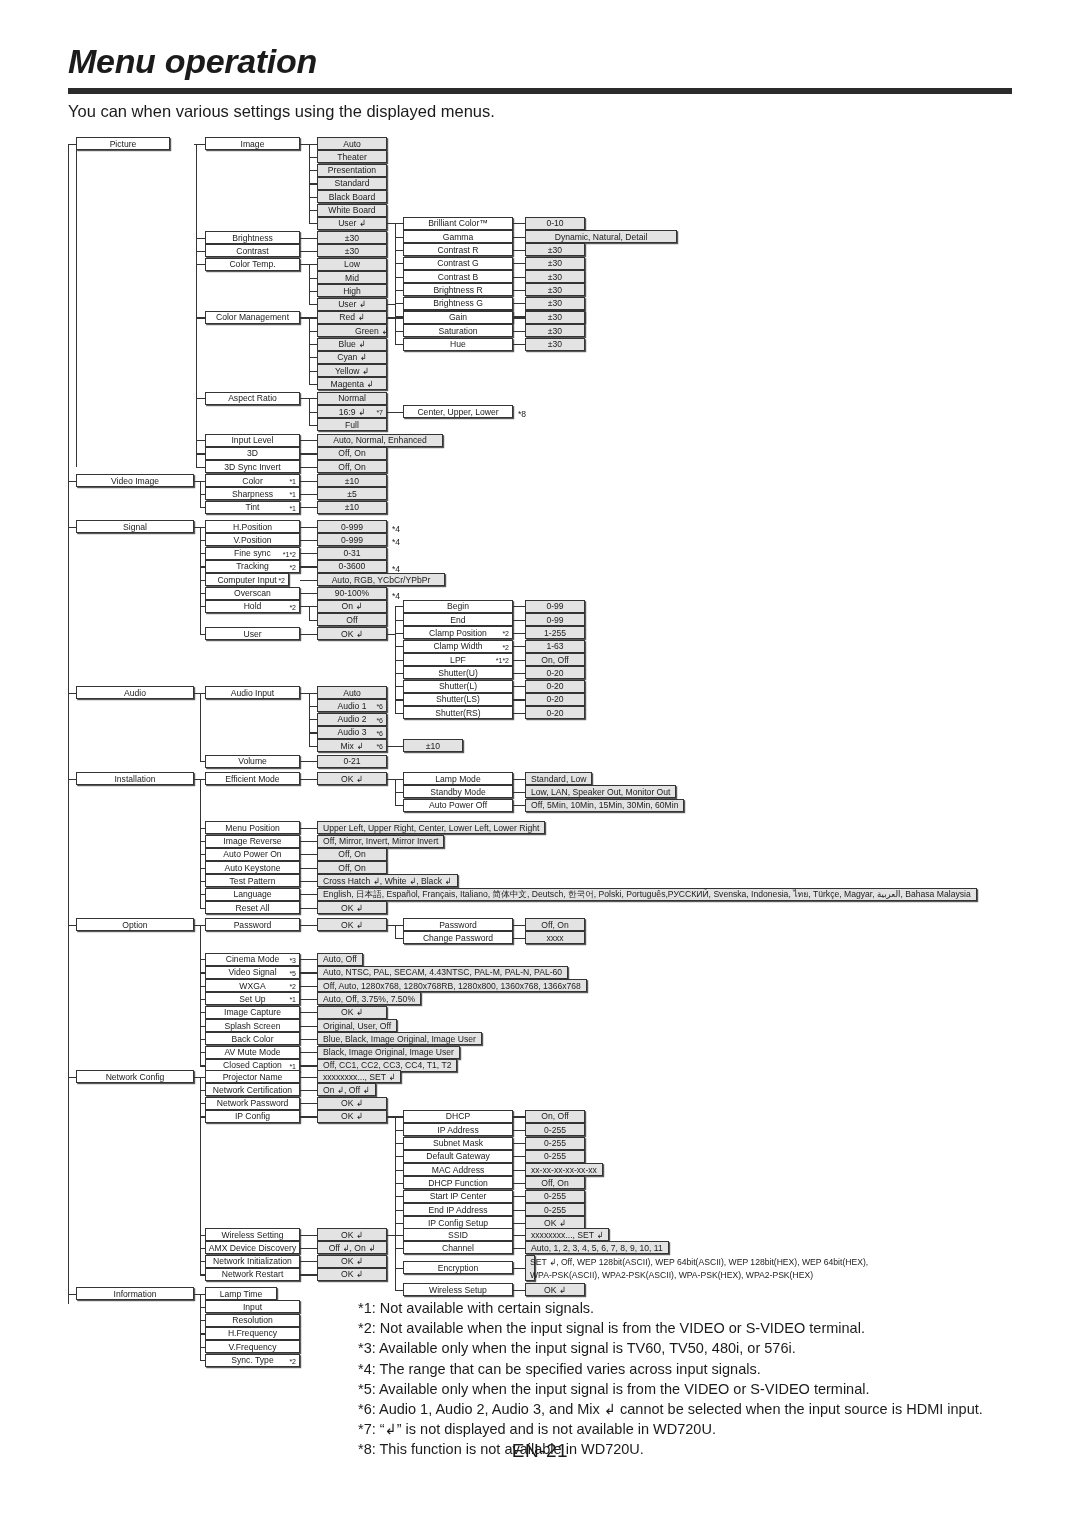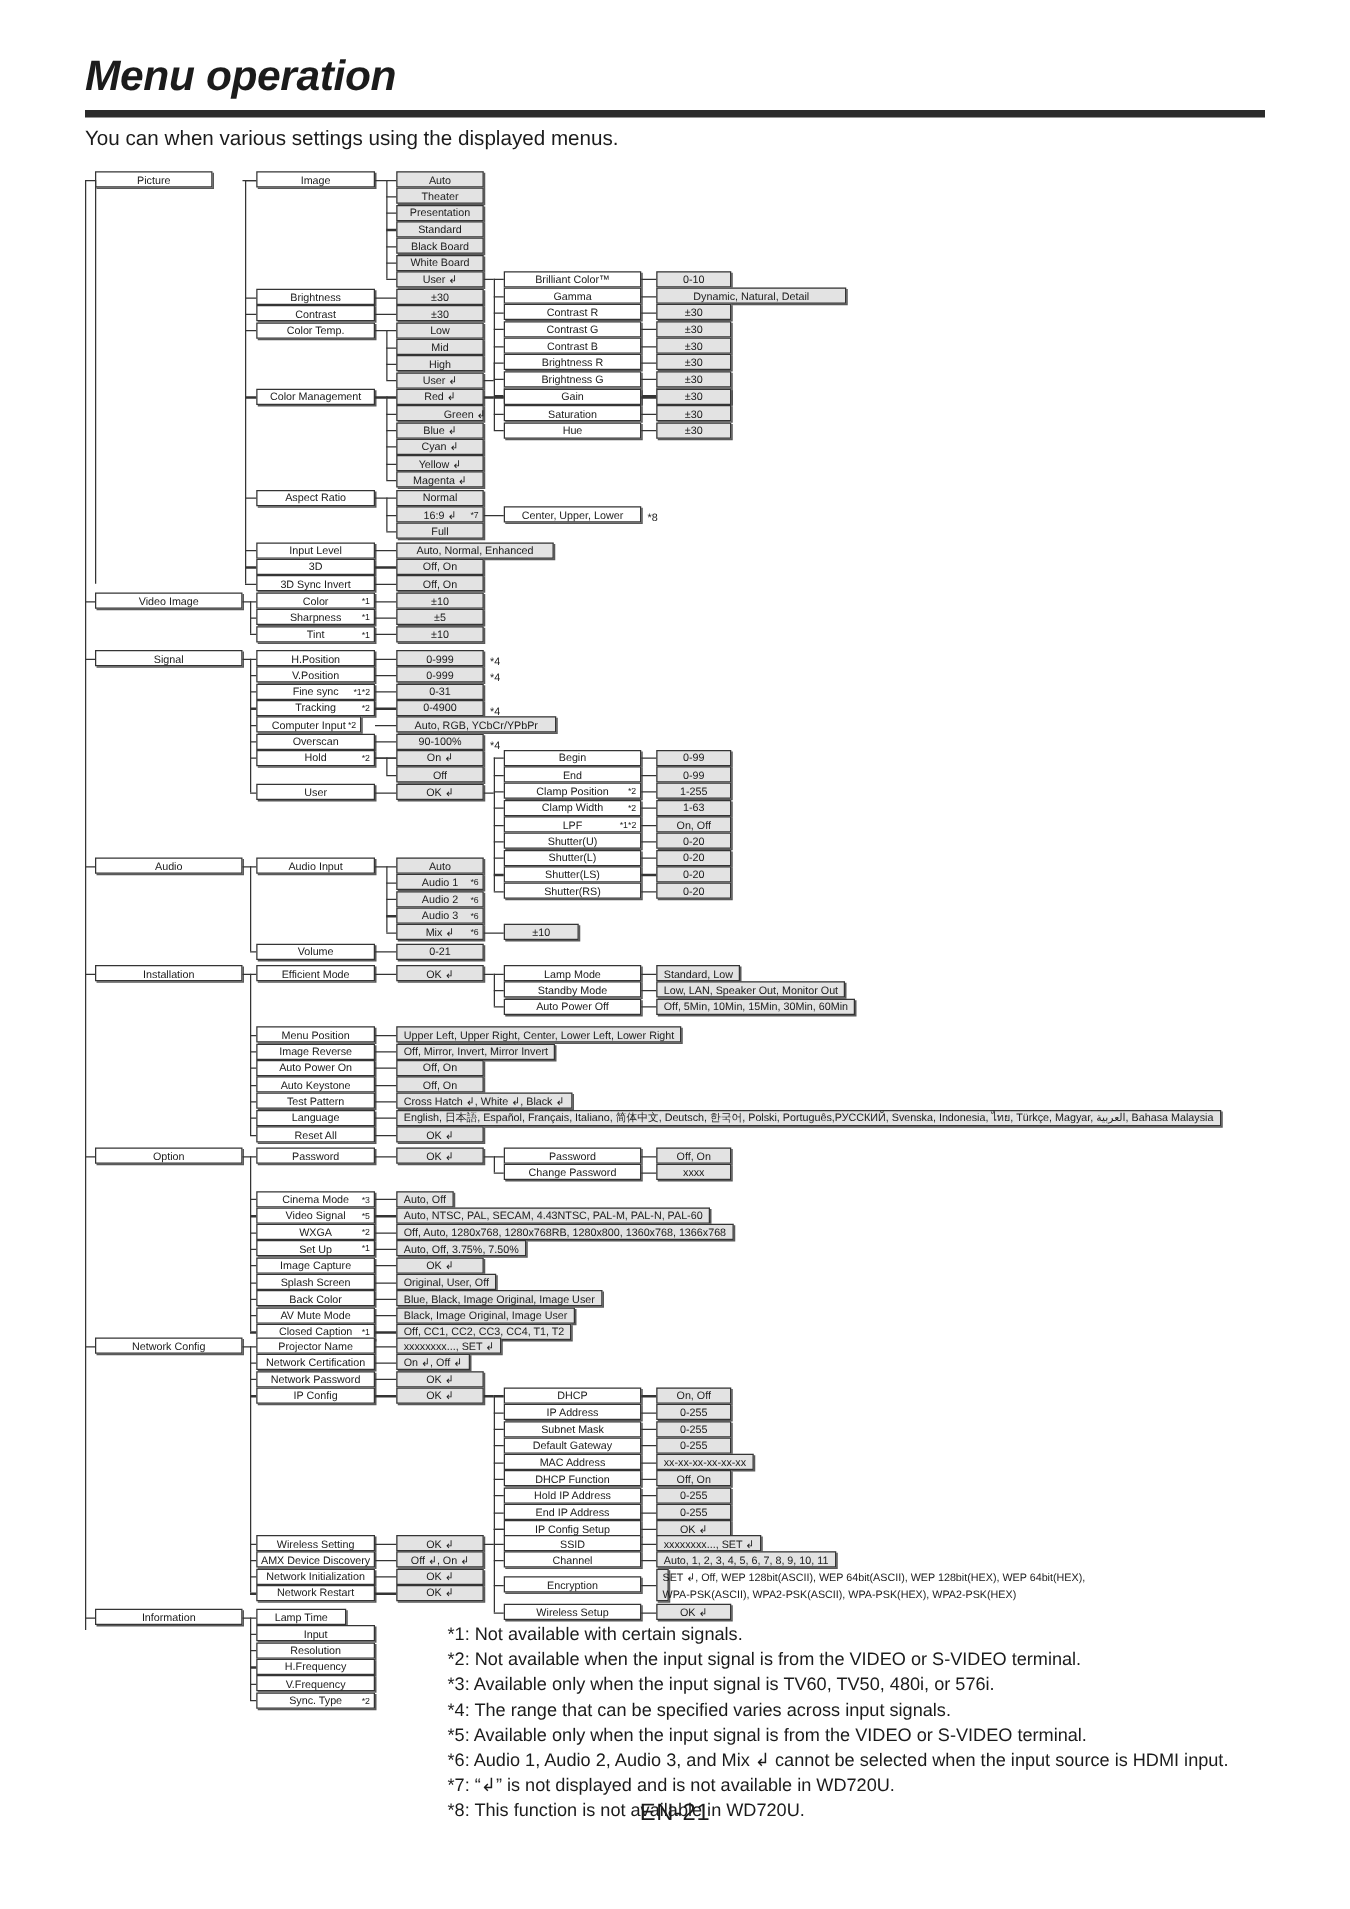--- a/index.html
+++ b/index.html
@@ -198,21 +198,21 @@
       <div class="h" style="left: 300px; top: 526.5px; width: 17px;"></div>
       <div class="fn" style="left: 392px; top: 519px; font-size: 8.6px;">*4</div>
       <div class="bx" style="left: 205px; top: 533.3px; width: 95px;">V.Position</div>
       <div class="bx v" style="left: 317px; top: 533.3px; width: 70px;">0-999</div>
       <div class="h" style="left: 300px; top: 539.8px; width: 17px;"></div>
       <div class="fn" style="left: 392px; top: 532.3px; font-size: 8.6px;">*4</div>
       <div class="bx" style="left: 205px; top: 546.6px; width: 95px; text-align: center;"><span>Fine sync</span><span class="sup">*1*2</span></div>
       <div class="bx v" style="left: 317px; top: 546.6px; width: 70px;">0-31</div>
       <div class="h" style="left: 300px; top: 553.1px; width: 17px;"></div>
       <div class="bx" style="left: 205px; top: 559.9px; width: 95px; text-align: center;"><span>Tracking</span><span class="sup">*2</span></div>
-      <div class="bx v" style="left: 317px; top: 559.9px; width: 70px;">0-4900</div>
+      <div class="bx v" style="left: 317px; top: 559.9px; width: 70px;">0-3600</div>
       <div class="h" style="left: 300px; top: 566.4px; width: 17px;"></div>
       <div class="fn" style="left: 392px; top: 558.9px; font-size: 8.6px;">*4</div>
       <div class="bx" style="left: 205px; top: 573.2px; width: 84px; text-align: center;"><span>Computer Input</span><span class="sup">*2</span></div>
       <div class="bx v" style="left: 317px; top: 573.2px; width: 128px;">Auto, RGB, YCbCr/YPbPr</div>
       <div class="h" style="left: 300px; top: 579.7px; width: 17px;"></div>
       <div class="bx" style="left: 205px; top: 586.5px; width: 95px;">Overscan</div>
       <div class="bx v" style="left: 317px; top: 586.5px; width: 70px;">90-100%</div>
       <div class="h" style="left: 300px; top: 593px; width: 17px;"></div>
       <div class="fn" style="left: 392px; top: 585.5px; font-size: 8.6px;">*4</div>
       <div class="bx" style="left: 205px; top: 599.8px; width: 95px; text-align: center;"><span>Hold</span><span class="sup">*2</span></div>
@@ -427,21 +427,21 @@
       <div class="h" style="left: 513px; top: 1143px; width: 12px;"></div>
       <div class="bx" style="left: 403px; top: 1149.8px; width: 110px;">Default Gateway</div>
       <div class="bx v" style="left: 525px; top: 1149.8px; width: 60px;">0-255</div>
       <div class="h" style="left: 513px; top: 1156.3px; width: 12px;"></div>
       <div class="bx" style="left: 403px; top: 1163.1px; width: 110px;">MAC Address</div>
       <div class="bx v" style="left: 525px; top: 1163.1px; width: auto; padding-right: 5px; padding-left: 5px;">xx-xx-xx-xx-xx-xx</div>
       <div class="h" style="left: 513px; top: 1169.6px; width: 12px;"></div>
       <div class="bx" style="left: 403px; top: 1176.4px; width: 110px;">DHCP Function</div>
       <div class="bx v" style="left: 525px; top: 1176.4px; width: 60px;">Off, On</div>
       <div class="h" style="left: 513px; top: 1182.9px; width: 12px;"></div>
-      <div class="bx" style="left: 403px; top: 1189.7px; width: 110px;">Hold IP Address</div>
+      <div class="bx" style="left: 403px; top: 1189.7px; width: 110px;">Start IP Center</div>
       <div class="bx v" style="left: 525px; top: 1189.7px; width: 60px;">0-255</div>
       <div class="h" style="left: 513px; top: 1196.2px; width: 12px;"></div>
       <div class="bx" style="left: 403px; top: 1203px; width: 110px;">End IP Address</div>
       <div class="bx v" style="left: 525px; top: 1203px; width: 60px;">0-255</div>
       <div class="h" style="left: 513px; top: 1209.5px; width: 12px;"></div>
       <div class="bx" style="left: 403px; top: 1216.3px; width: 110px;">IP Config Setup</div>
       <div class="bx v" style="left: 525px; top: 1216.3px; width: 60px;">OK ↲</div>
       <div class="h" style="left: 513px; top: 1222.8px; width: 12px;"></div>
       <div class="h" style="left: 387px; top: 1116.4px; width: 8px;"></div>
       <div class="v" style="left: 395px; top: 1116.4px; height: 106.4px;"></div>

